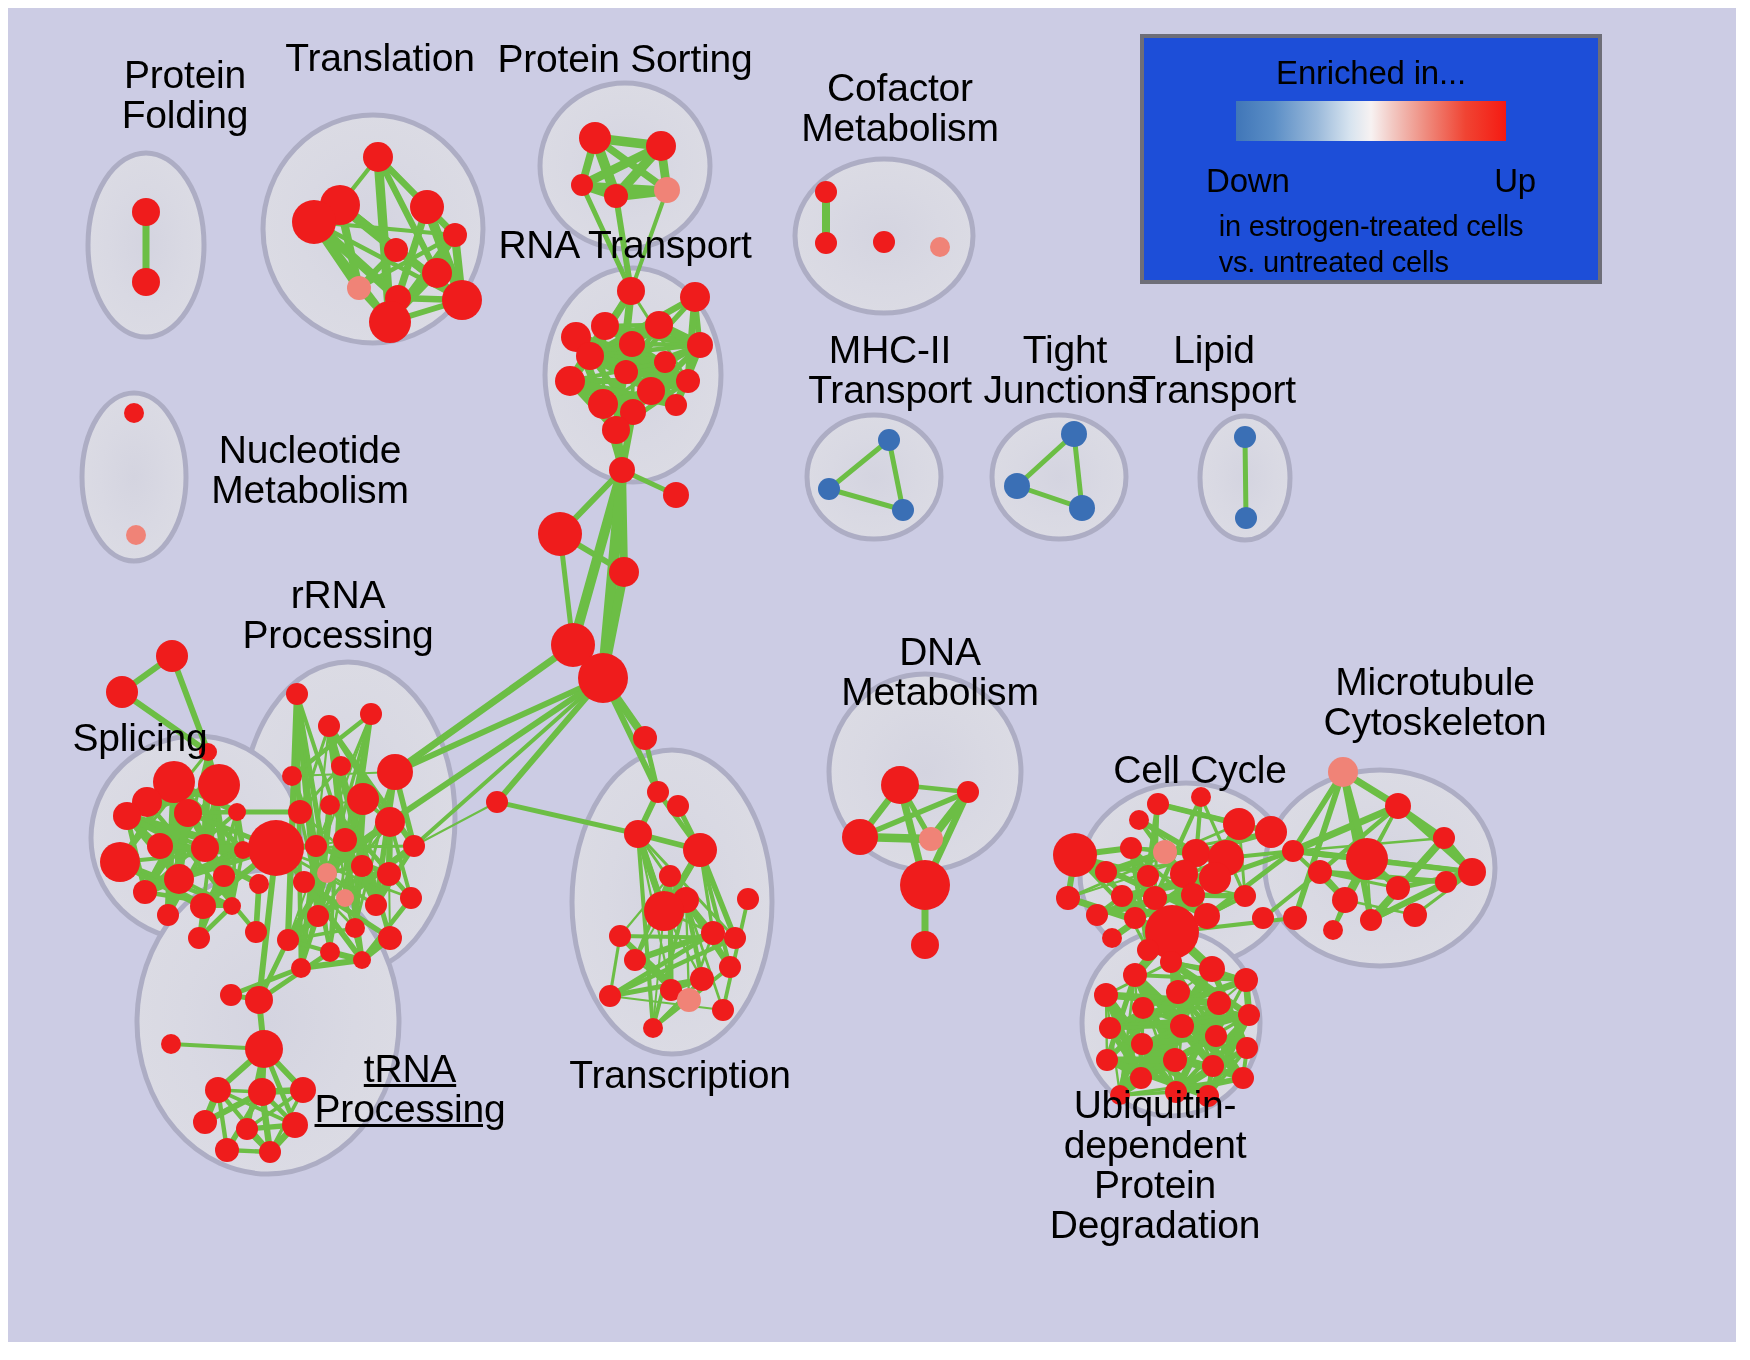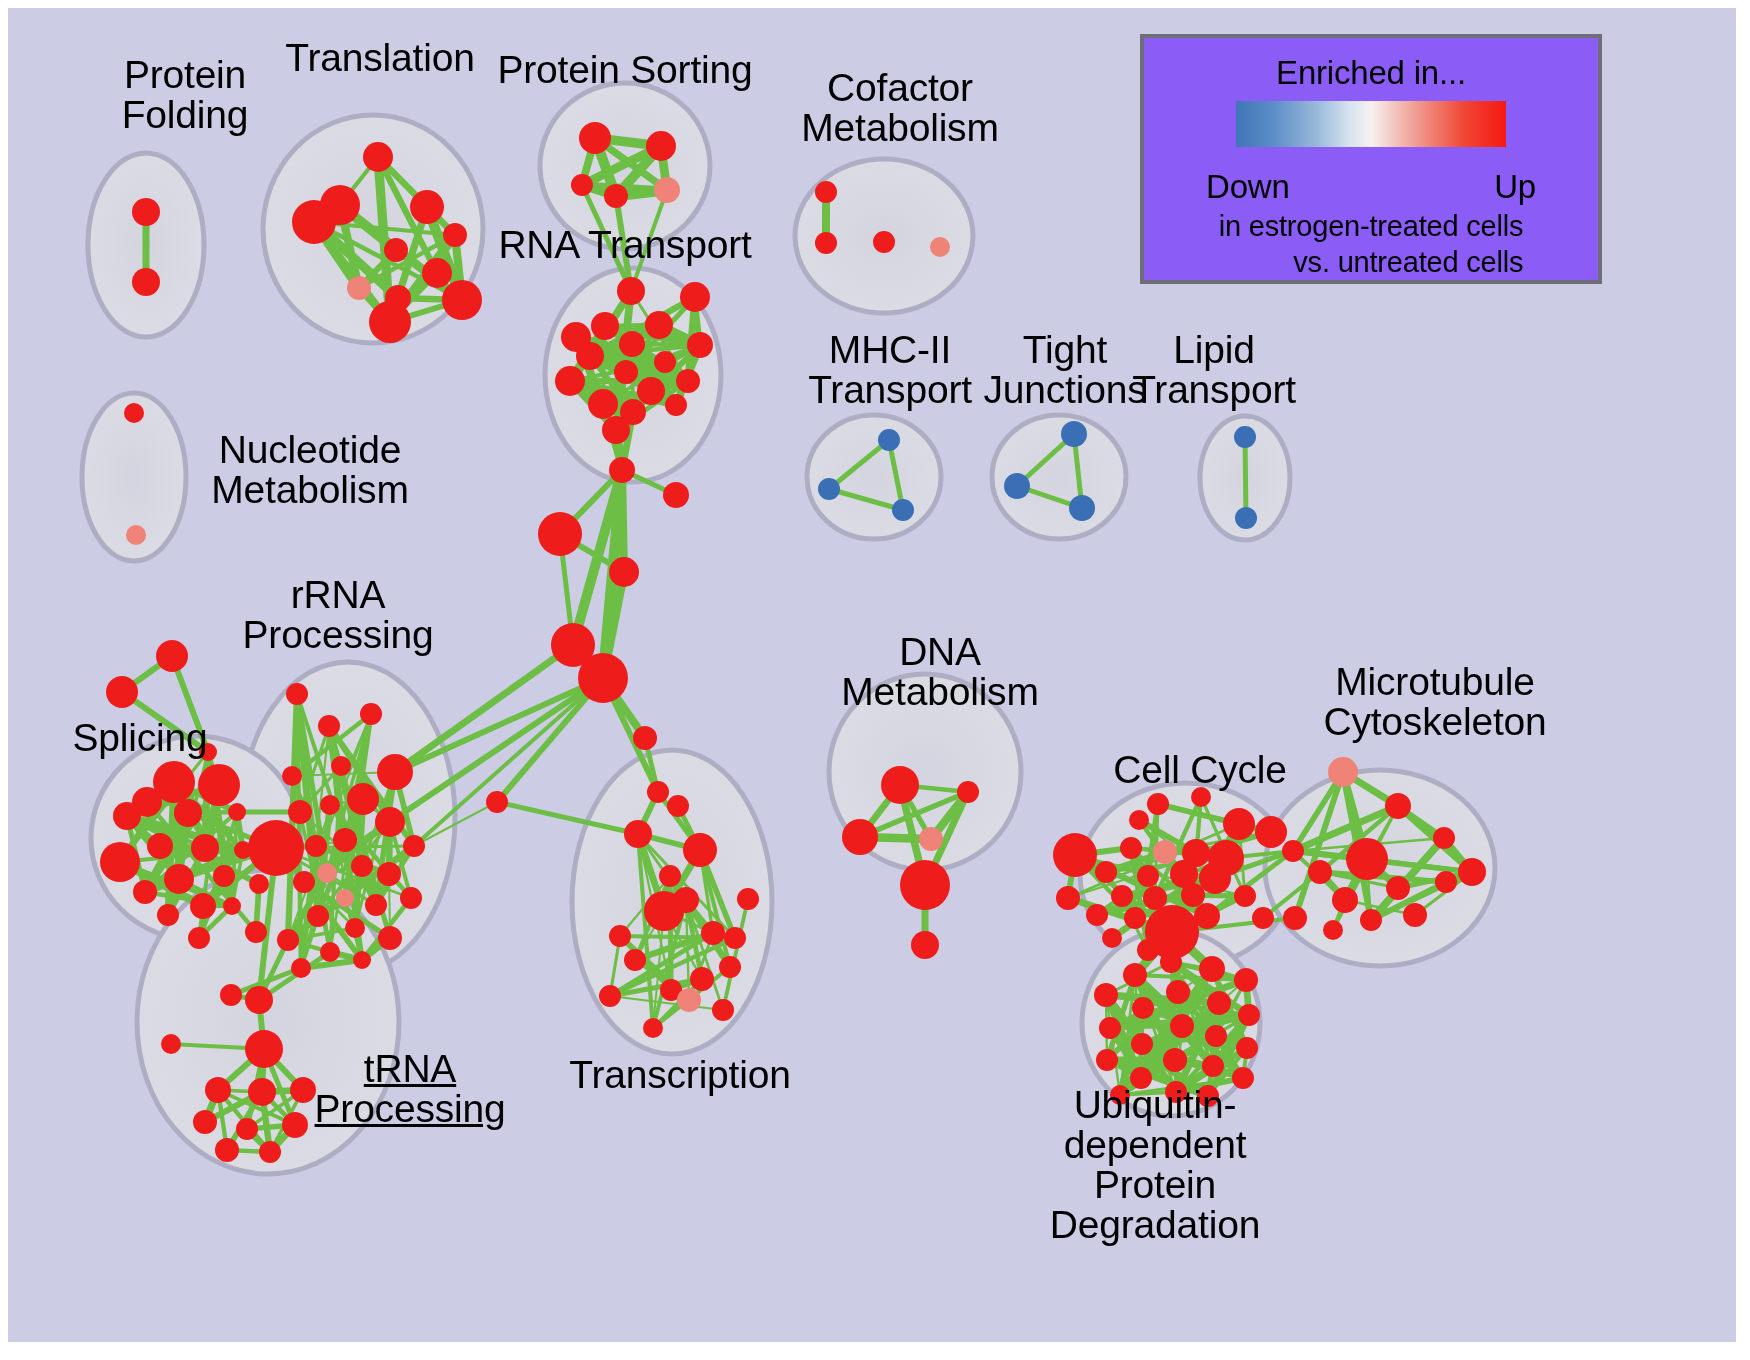--- a/index.html
+++ b/index.html
@@ -25,40 +25,40 @@
     line-height:40px;
     text-align:center;
     white-space:pre-line;
     letter-spacing:-0.2px;
     font-weight:400;
   }
   #legend{
     position:absolute;
     left:1140px;top:34px;
     width:462px;height:250px;
-    background:#8b5cf6;
+    background:#1d4ed8;
     border:4px solid #6e6e78;
     box-sizing:border-box;
     display:flex;
     flex-direction:column;
     align-items:center;
   }
   #legend-title{
     font-size:33px;color:#000;margin-top:16px;letter-spacing:-0.2px;
   }
   #legend-bar{
     width:270px;height:52px;margin-top:9px;
     background:linear-gradient(to right,#4076b8 0%,#5b8ec6 14%,#9ab9da 30%,#d6e3ef 42%,#f7f2f2 50%,#f2c8c2 58%,#ef8d80 70%,#f04433 85%,#f51a12 100%);
   }
   #legend-ends{
     width:330px;display:flex;justify-content:space-between;
     font-size:33px;color:#000;margin-top:21px;letter-spacing:-0.2px;
   }
   #legend-sub{
-    font-size:29px;color:#000;text-align:right;line-height:36px;margin-top:2px;
+    font-size:29px;color:#000;text-align:left;line-height:36px;margin-top:8px;
     letter-spacing:-0.2px;white-space:pre-line;
   }
 </style>
 </head>
 <body>
 
 <div id="figure">
   <div id="canvas-bg"></div>
 
   <svg id="net" viewBox="0 0 1750 1360" xmlns="http://www.w3.org/2000/svg">
@@ -832,21 +832,21 @@
         <circle cx="1176.0" cy="1092.0" r="11.0" fill="#ef1c1c"></circle>
         <circle cx="1208.0" cy="1096.0" r="11.0" fill="#ef1c1c"></circle>
         <circle cx="1120.0" cy="1095.0" r="10.0" fill="#ef1c1c"></circle>
       </g>
   </svg>
 
   <div id="labels">
       <div class="cluster-label" style="left: 75px; top: 55px; width: 220px;">Protein
 Folding</div>
       <div class="cluster-label" style="left: 265px; top: 38px; width: 230px;">Translation</div>
-      <div class="cluster-label" style="left: 495px; top: 50px; width: 260px;">Protein Sorting</div>
+      <div class="cluster-label" style="left: 495px; top: 39px; width: 260px;">Protein Sorting</div>
       <div class="cluster-label" style="left: 785px; top: 68px; width: 230px;">Cofactor
 Metabolism</div>
       <div class="cluster-label" style="left: 495px; top: 225px; width: 260px;">RNA Transport</div>
       <div class="cluster-label" style="left: 180px; top: 430px; width: 260px;">Nucleotide
 Metabolism</div>
       <div class="cluster-label" style="left: 790px; top: 330px; width: 200px;">MHC-II
 Transport</div>
       <div class="cluster-label" style="left: 965px; top: 330px; width: 200px;">Tight
 Junctions</div>
       <div class="cluster-label" style="left: 1114px; top: 330px; width: 200px;">Lipid

